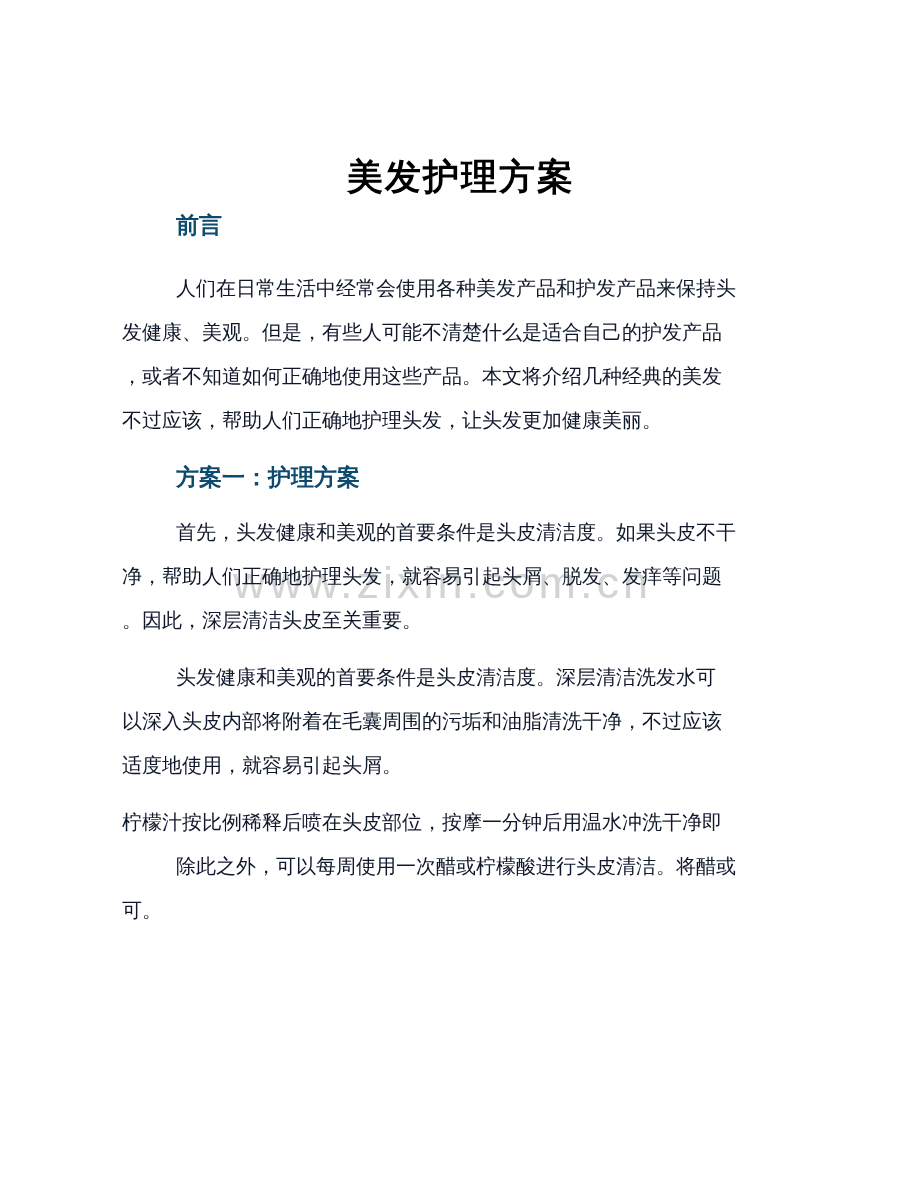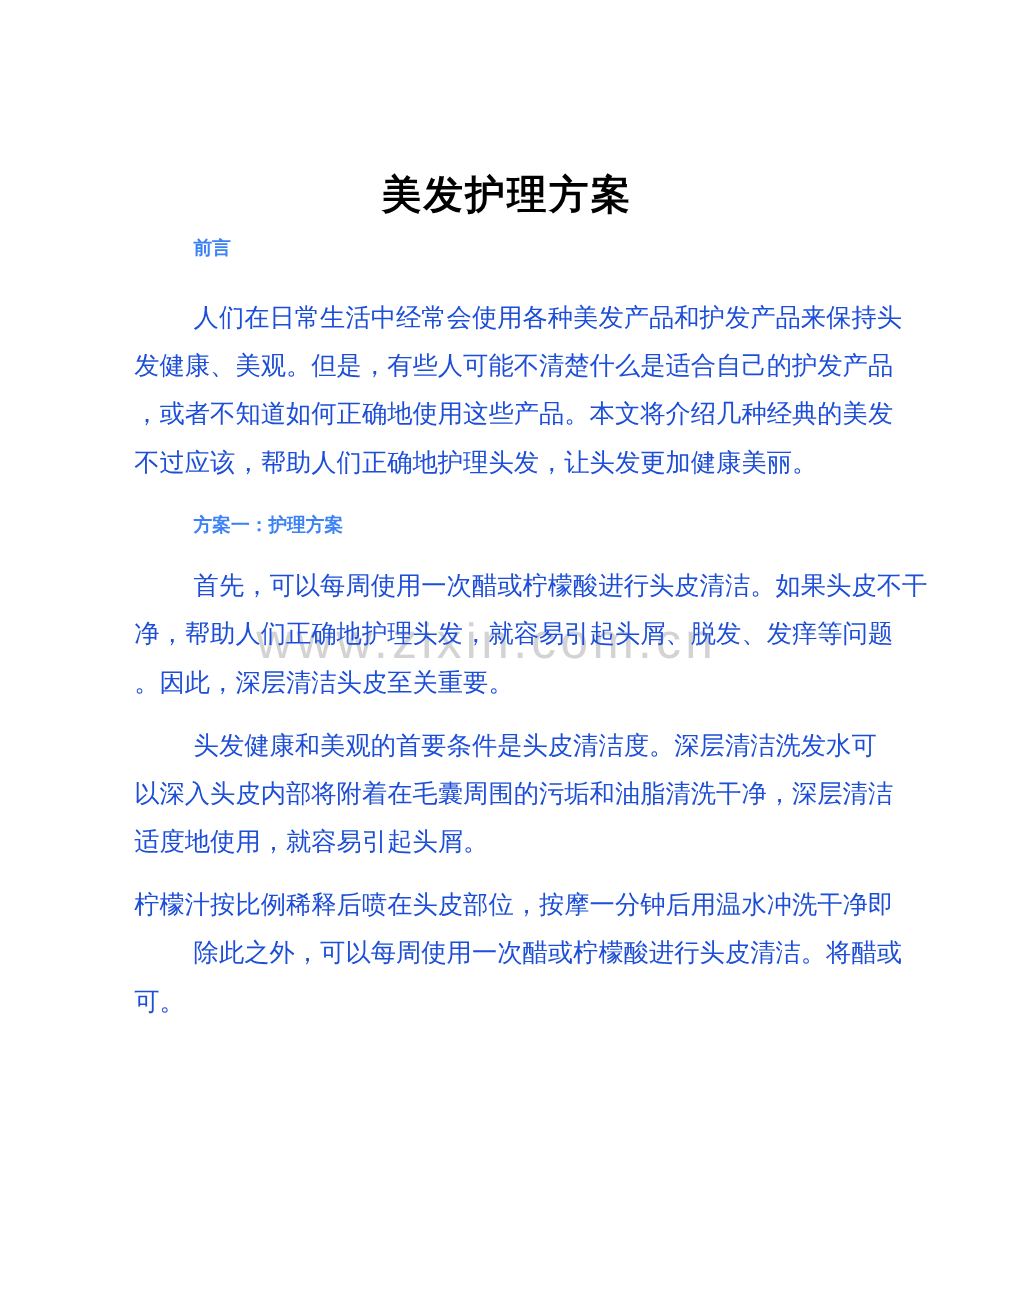--- a/index.html
+++ b/index.html
@@ -27,49 +27,50 @@
     z-index: 0;
     white-space: nowrap;
     user-select: none;
   }
   .content {
     position: absolute;
     left: 122px;
     top: 152px;
     width: 678px;
     z-index: 1;
+    font-family: Liberation Serif, serif;
   }
   .title {
     margin: 0 0 8px 0;
     font-size: 36px;
     line-height: 50px;
     font-weight: 800;
     letter-spacing: 2px;
     text-align: center;
     color: #000000;
   }
   .heading {
-    font-size: 17px;
+    font-size: 23px;
     font-weight: 700;
     padding-left: 54px;
-    color: #3b82f6;
+    color: #0c4a6e;
   }
   .heading-first {
     margin: 0 0 24px 0;
     line-height: 32px;
   }
   .heading-second {
     margin: 21px 0 17px 0;
     line-height: 30px;
   }
   .para {
     margin: 0 0 13px 0;
-    font-size: 23px;
+    font-size: 20px;
     line-height: 44px;
-    color: #1d4ed8;
+    color: #0f172a;
   }
   .line {
     display: block;
     white-space: nowrap;
   }
   .line.indent {
     padding-left: 54px;
   }
 </style>
 </head>
@@ -88,28 +89,28 @@
     <p class="para">
       <span class="line indent">人们在日常生活中经常会使用各种美发产品和护发产品来保持头</span>
       <span class="line">发健康、美观。但是，有些人可能不清楚什么是适合自己的护发产品</span>
       <span class="line">，或者不知道如何正确地使用这些产品。本文将介绍几种经典的美发</span>
       <span class="line">不过应该，帮助人们正确地护理头发，让头发更加健康美丽。</span>
     </p>
 
     <h2 class="heading heading-second">方案一：护理方案</h2>
 
     <p class="para">
-      <span class="line indent">首先，可以每周使用一次醋或柠檬酸进行头皮清洁。如果头皮不干</span>
+      <span class="line indent">首先，头发健康和美观的首要条件是头皮清洁度。如果头皮不干</span>
       <span class="line">净，帮助人们正确地护理头发，就容易引起头屑、脱发、发痒等问题</span>
       <span class="line">。因此，深层清洁头皮至关重要。</span>
     </p>
 
     <p class="para">
       <span class="line indent">头发健康和美观的首要条件是头皮清洁度。深层清洁洗发水可</span>
-      <span class="line">以深入头皮内部将附着在毛囊周围的污垢和油脂清洗干净，深层清洁</span>
+      <span class="line">以深入头皮内部将附着在毛囊周围的污垢和油脂清洗干净，不过应该</span>
       <span class="line">适度地使用，就容易引起头屑。</span>
     </p>
 
     <p class="para">
       <span class="line">柠檬汁按比例稀释后喷在头皮部位，按摩一分钟后用温水冲洗干净即</span>
       <span class="line indent">除此之外，可以每周使用一次醋或柠檬酸进行头皮清洁。将醋或</span>
       <span class="line">可。</span>
     </p>
 
   </div>

